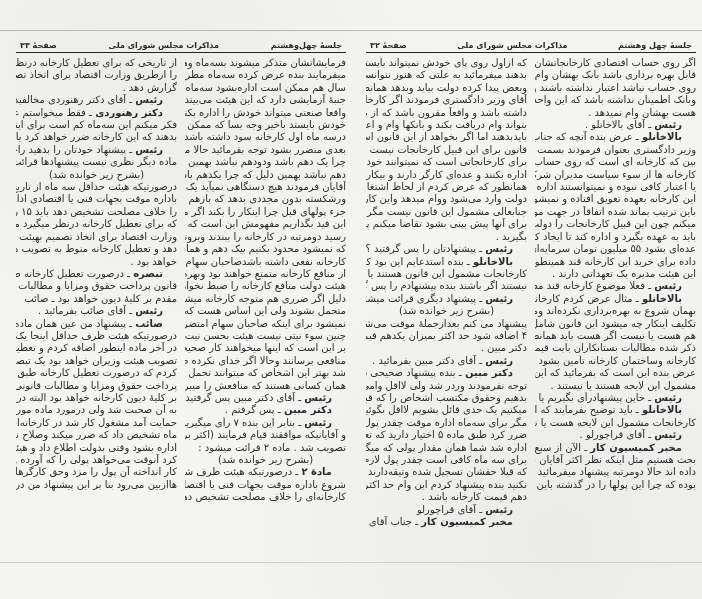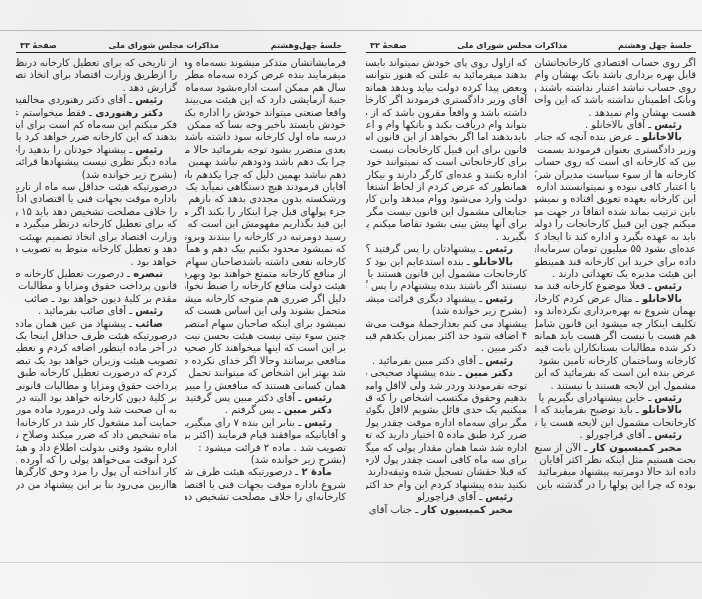--- a/index.html
+++ b/index.html
@@ -9,21 +9,21 @@
     radial-gradient(circle at 80% 90%,rgba(0,0,0,0.04),transparent 45%);pointer-events:none;}
   .top-line{position:absolute;left:0;right:0;top:30px;height:1px;background:#bdbdbd;}
   .page{position:absolute;top:36px;height:560px;direction:rtl;}
   .page.left{left:16px;width:330px;}
   .page.right{left:366px;width:330px;}
   .header{display:flex;justify-content:space-between;align-items:flex-end;height:14px;font-size:8px;font-weight:bold;border-bottom:1.5px solid #222;padding:0 4px 2px 4px;}
   .header span{white-space:nowrap;}
   .cols{display:flex;gap:8px;margin-top:4px;height:520px;}
   .col{flex:1;font-size:10px;line-height:12.4px;text-align:justify;overflow:hidden;}
   .col p{margin:0;white-space:nowrap;overflow:hidden;}
-  .col p.center{text-align:right;}
+  .col p.center{text-align:center;}
   .col p.indent{padding-right:14px;}
   .footline{position:absolute;left:0;right:0;top:562px;height:1px;background:#cfcfcf;}
 </style>
 </head>
 <body>
 
 <div class="scan-noise"></div>
 <div class="top-line"></div>
 
 <div class="page left">
@@ -184,19 +184,20 @@
         <p class="indent"><b>دکتر مبین</b><span> ـ بنده پیشنهاد صحیحی دادم متأسفانه</span></p>
         <p>توجه نفرمودند وردر شد ولی لااقل وامی که می خواهیم</p>
         <p>بدهیم وحقوق مکتسب اشخاص را که قبلا وام داده‌اند از</p>
         <p>میکنیم یک حدی قائل بشویم لااقل بگوئیم حدود یکدهم</p>
         <p>مگر برای سه‌ماه اداره موقت چقدر پول لازم دارید اگر</p>
         <p>ضرر کرد طبق ماده ۵ اختیار دارید که تعطیل کنید اگر</p>
         <p>اداره شد شما همان مقدار پولی که میگیرید کافی است</p>
         <p>برای سه ماه کافی است چقدر پول لازم است لااقل حقوق اشخاص</p>
         <p>که قبلا حقشان تسجیل شده وتیقه‌دارند اینها را متزلزل</p>
         <p>نکنید بنده پیشنهاد کردم این وام حد اکثر یک</p>
+        <p>دهم قیمت کارخانه باشد .</p>
         <p class="indent"><b>رئیس</b><span> ـ آقای قراچورلو</span></p>
         <p class="indent"><b>مخبر کمیسیون کار</b><span> ـ جناب آقای دکتر مبین در</span></p>
       </div>
   </div>
 </div>
 
 <div class="footline"></div>
 
 </body></html>

